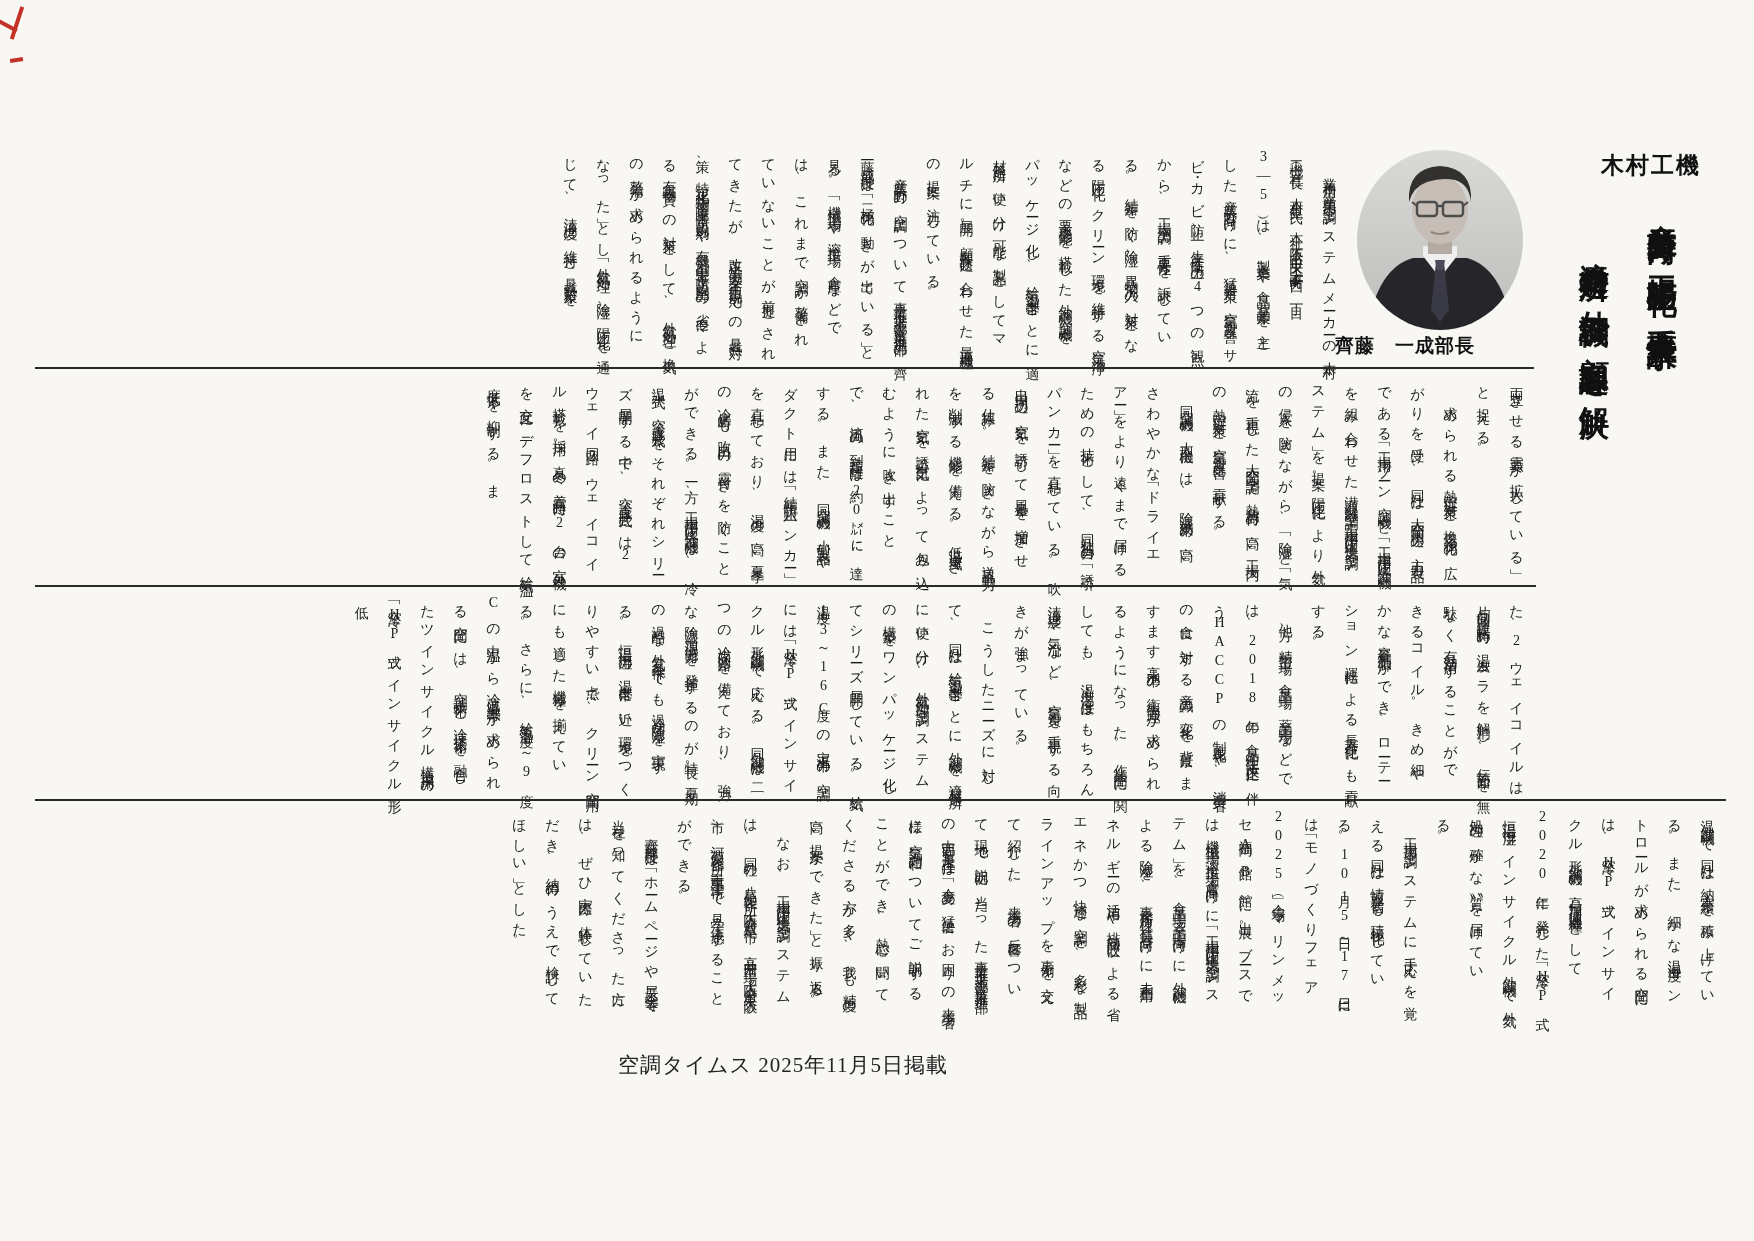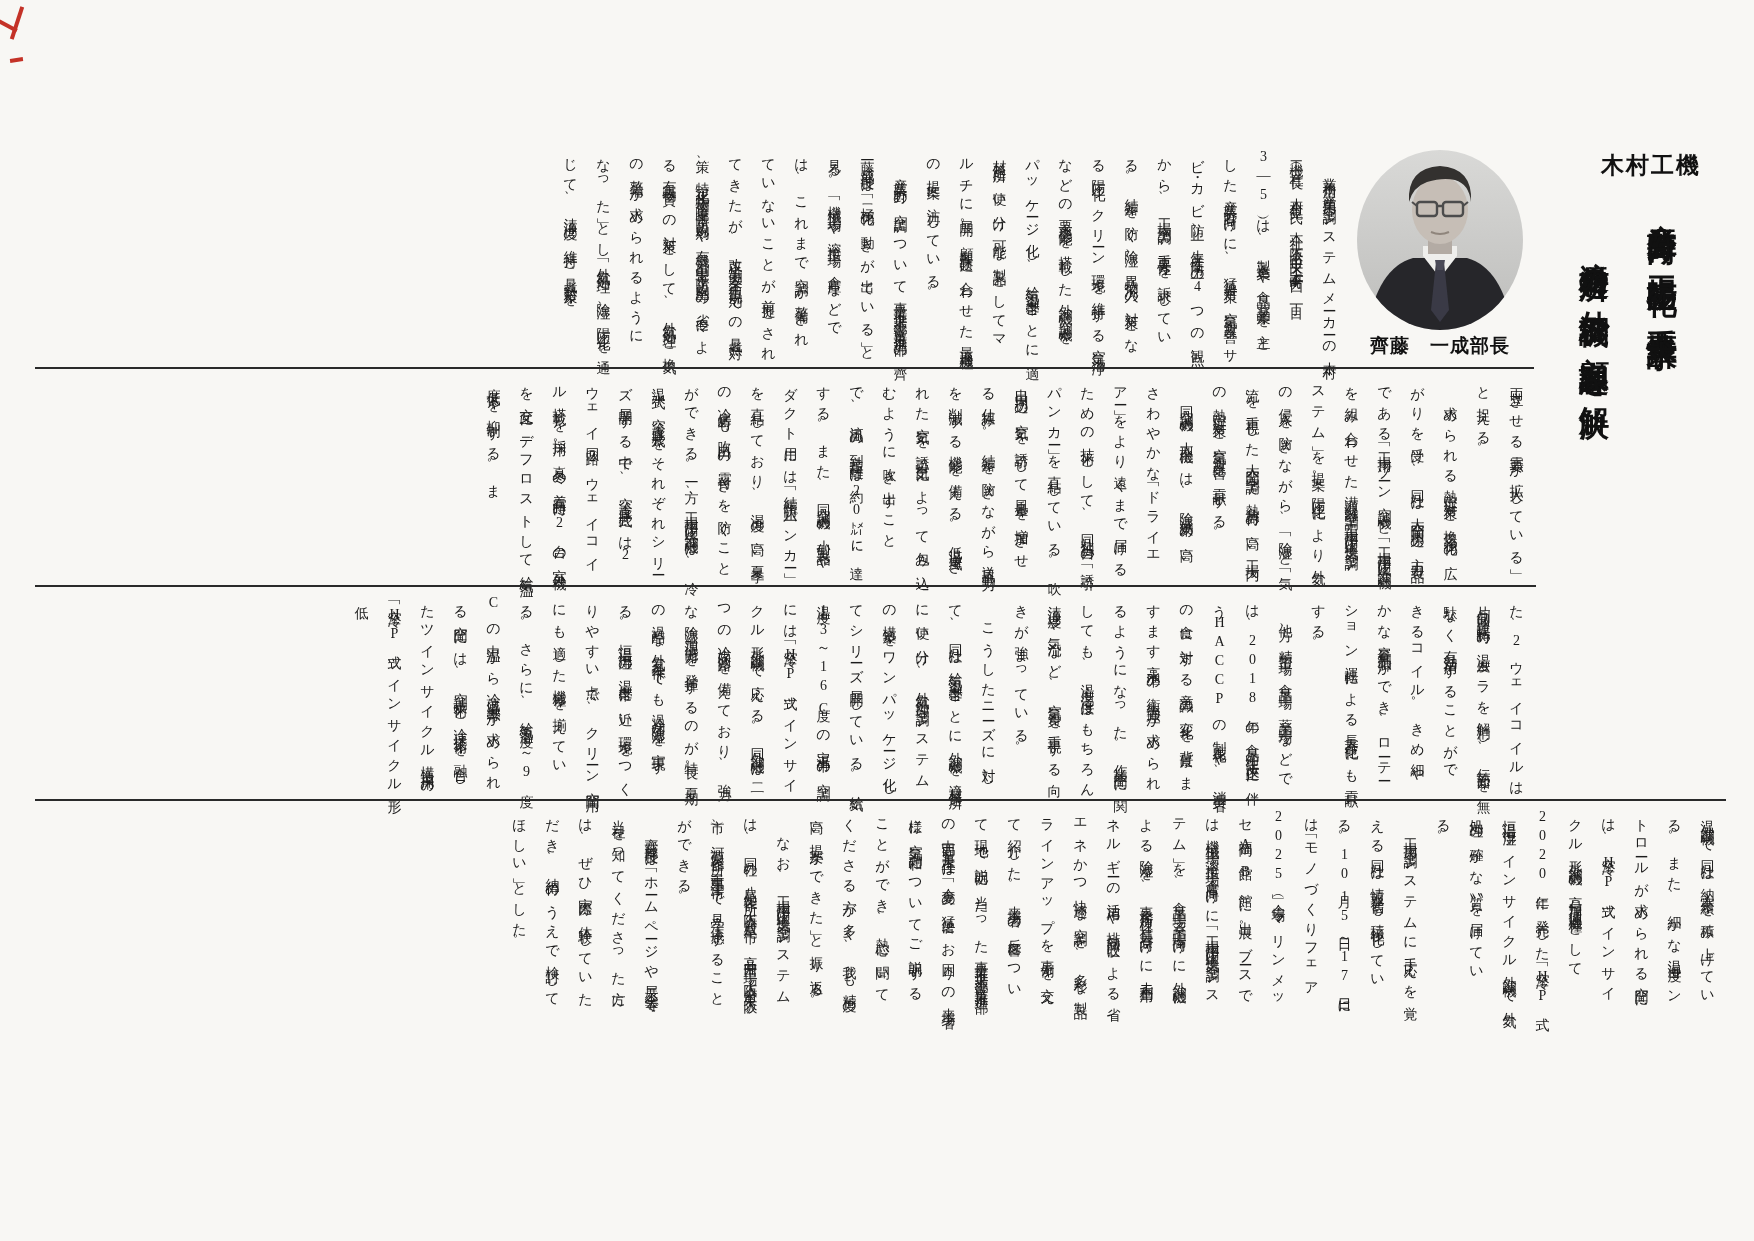--- a/index.html
+++ b/index.html
@@ -33,21 +33,21 @@
     position:absolute; left:1581px; top:150px;
     font-size:23px; font-weight:700; letter-spacing:2px; color:#111;margin-left:20px;
   }
   .photo-frame {
     position:absolute; left:1357px; top:150px; width:166px; height:181px;
   }
   .photo-caption {
     position:absolute; left:1335px; top:333px; width:210px;
     font-family:"Liberation Sans","DejaVu Sans",sans-serif;
     font-size:19px; font-weight:700; letter-spacing:1px;
-    text-align:center; color:#111;
+    text-align:left; color:#111;
   }
   .rule { position:absolute; height:2px; background:#2a2a2a; }
   .footer-credit {
     position:absolute; left:520px; top:1051px; width:526px;
     font-size:21px; letter-spacing:1px; text-align:center; color:#222;
   }
   .red-mark { position:absolute; background:#c43227; }
   .mark-a { left:15px; top:6px;  width:4px;  height:34px; transform:rotate(18deg); }
   .mark-b { left:6px;  top:16px; width:4px;  height:20px; transform:rotate(-62deg); }
   .mark-c { left:10px; top:58px; width:13px; height:4px;  transform:rotate(-8deg); }
@@ -122,14 +122,15 @@
 　他方、精密工場、食品工場、薬品工場などでは、2018年の食品衛生法改正に伴うHACCPの制度化や、消費者の食に対する意識の変化を背景にますます高水準の衛生管理が求められるようになった。作業空間に関しても、温度・湿度はもちろん清浄度や気流など、空気質を重視する向きが強まっている。
 　こうしたニーズに対して、同社は給気温度帯ごとに外調機を適材適所に使い分け、外気処理空調システムの構築をワンパッケージ化してシリーズ展開している。給気温度13～16度Cの定温帯の空調には「空冷HP式ツインサイクル形外調機」で応える。同外調機は二つの冷媒回路を備えており、強力な除湿・加湿能力を発揮するのが特長。夏期の過酷な外気条件下でも過冷却除湿を実現する。恒温恒湿の温度帯に近い環境をつくりやすい点で、クリーン空間用にも適した機種を揃えている。さらに、給気温度5～9度Cの中温から冷蔵温度帯が求められる空間には、空調技術と冷凍技術を融合したツインサイクル構造採用の「空冷HP式ツインサイクル形低</div>
 
   <div class="rule" style="left:35px; top:799px; width:1691px;"></div>
 
   <div class="band vtext" style="left:35px; top:809px; width:1689px; height:202px;">温外調機」で同社は納入実績を積み上げている。また、細かな温湿度コントロールが求められる空間には、空冷HP式ツインサイクル形外調機の高付加価値機種として2020年に発売した「空冷HP式恒温恒湿ツインサイクル外調機」で外気処理の確かな〝質〟を届けている。
 　工場用空調システムに手応えを覚える同社は情報発信も積極化している。10月15日～17日には「モノづくりフェア2025」（会場・マリンメッセ福岡A館・B館）に出展。ブースでは機械工場・溶接工場・倉庫向けに「工場用陽圧換気空調システム」を、食品工場・薬品工場向けに外調機による除湿を、事務所棟・社員寮向けに未利用エネルギーの活用や排熱回収による省エネかつ快適な空調を、多彩な製品ラインアップを事例を交えて紹介した。来場者の反響について現地で説明に当たった事業推進本部営業推進部の中西智美主任は「今夏の猛暑にお困りの来場者様に空気調和についてご説明することができ、熱心に聞いてくださる方が多く、我々も精度の高い提案ができた」と振り返る。
 　なお、工場用陽圧換気空調システムは、同社の八尾製作所（大阪府八尾市）、高井田工場（大阪府東大阪市）、河芸製作所（三重県津市）で見学・体感することができる。
 　齊藤部長は「ホームページや展示会等で当社を知ってくださった方には、ぜひ実際に体験していただき、納得のうえで検討してほしい」とした。</div>
 
+  <div class="footer-credit">空調タイムス 2025年11月5日掲載</div>
 
 </div>
 
 </body></html>

